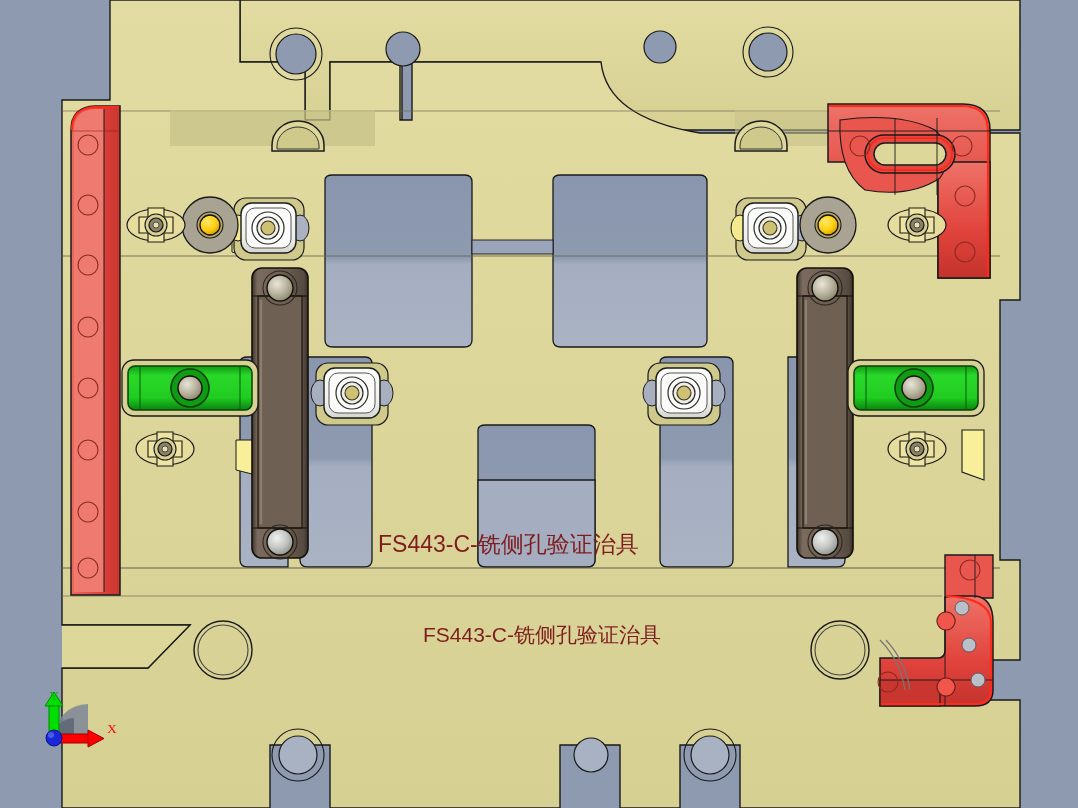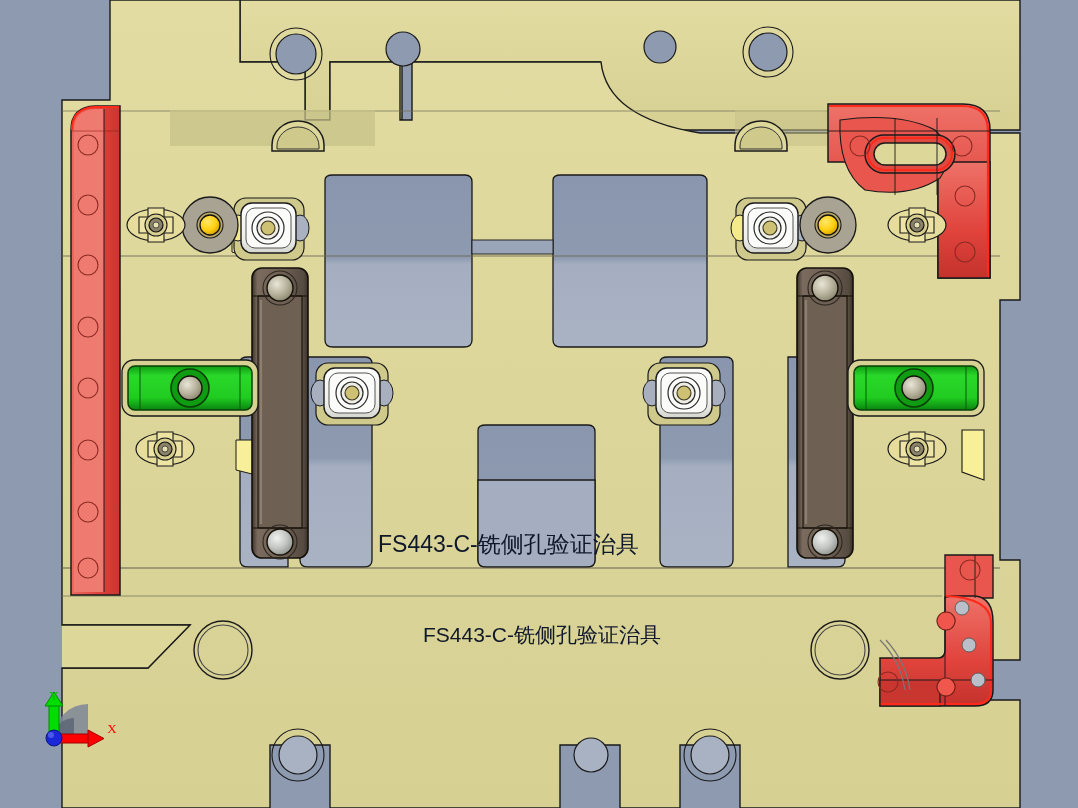--- a/index.html
+++ b/index.html
@@ -20,21 +20,21 @@
     background: #8d9ab0;
   }
   #cad-svg {
     position: absolute;
     left: 0;
     top: 0;
   }
   .model-label {
     position: absolute;
     font-family: "Liberation Sans", sans-serif;
-    color: #0f172a;
+    color: #7f1d1d;
     white-space: nowrap;
     letter-spacing: 0px;
     pointer-events: none;
   }
   #label-upper {
     left: 378px;
     top: 529px;
     font-size: 23px;
   }
   #label-lower {

